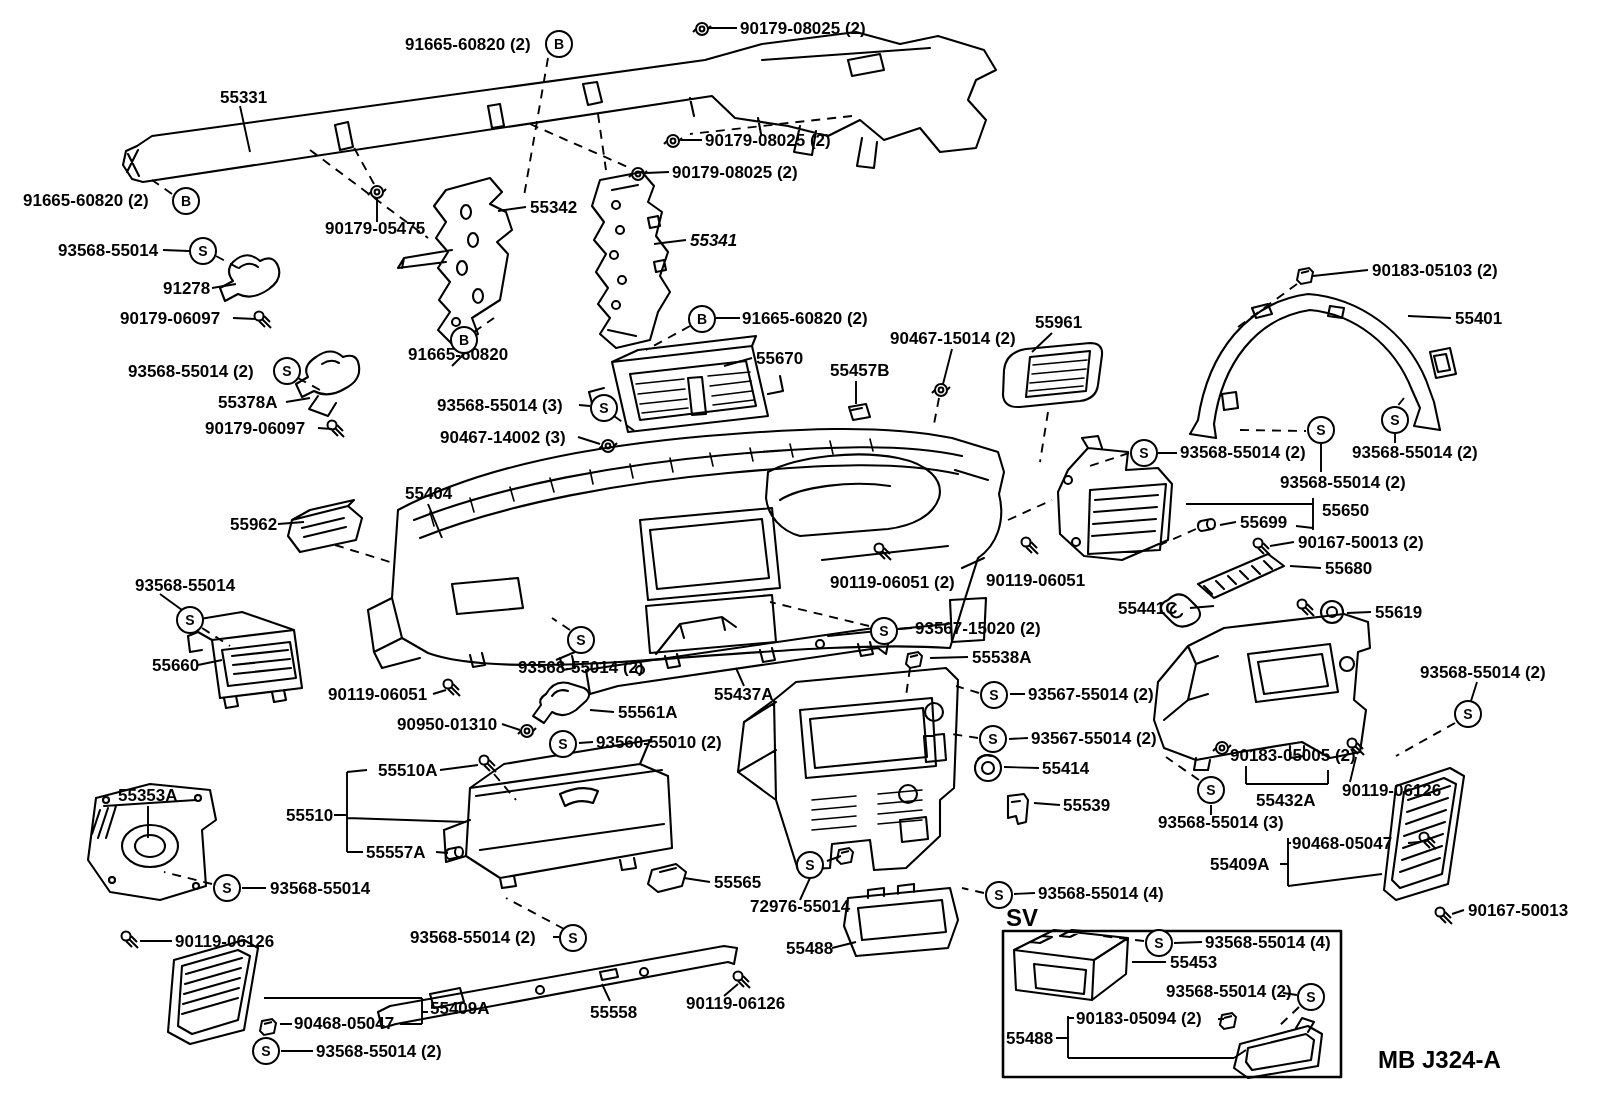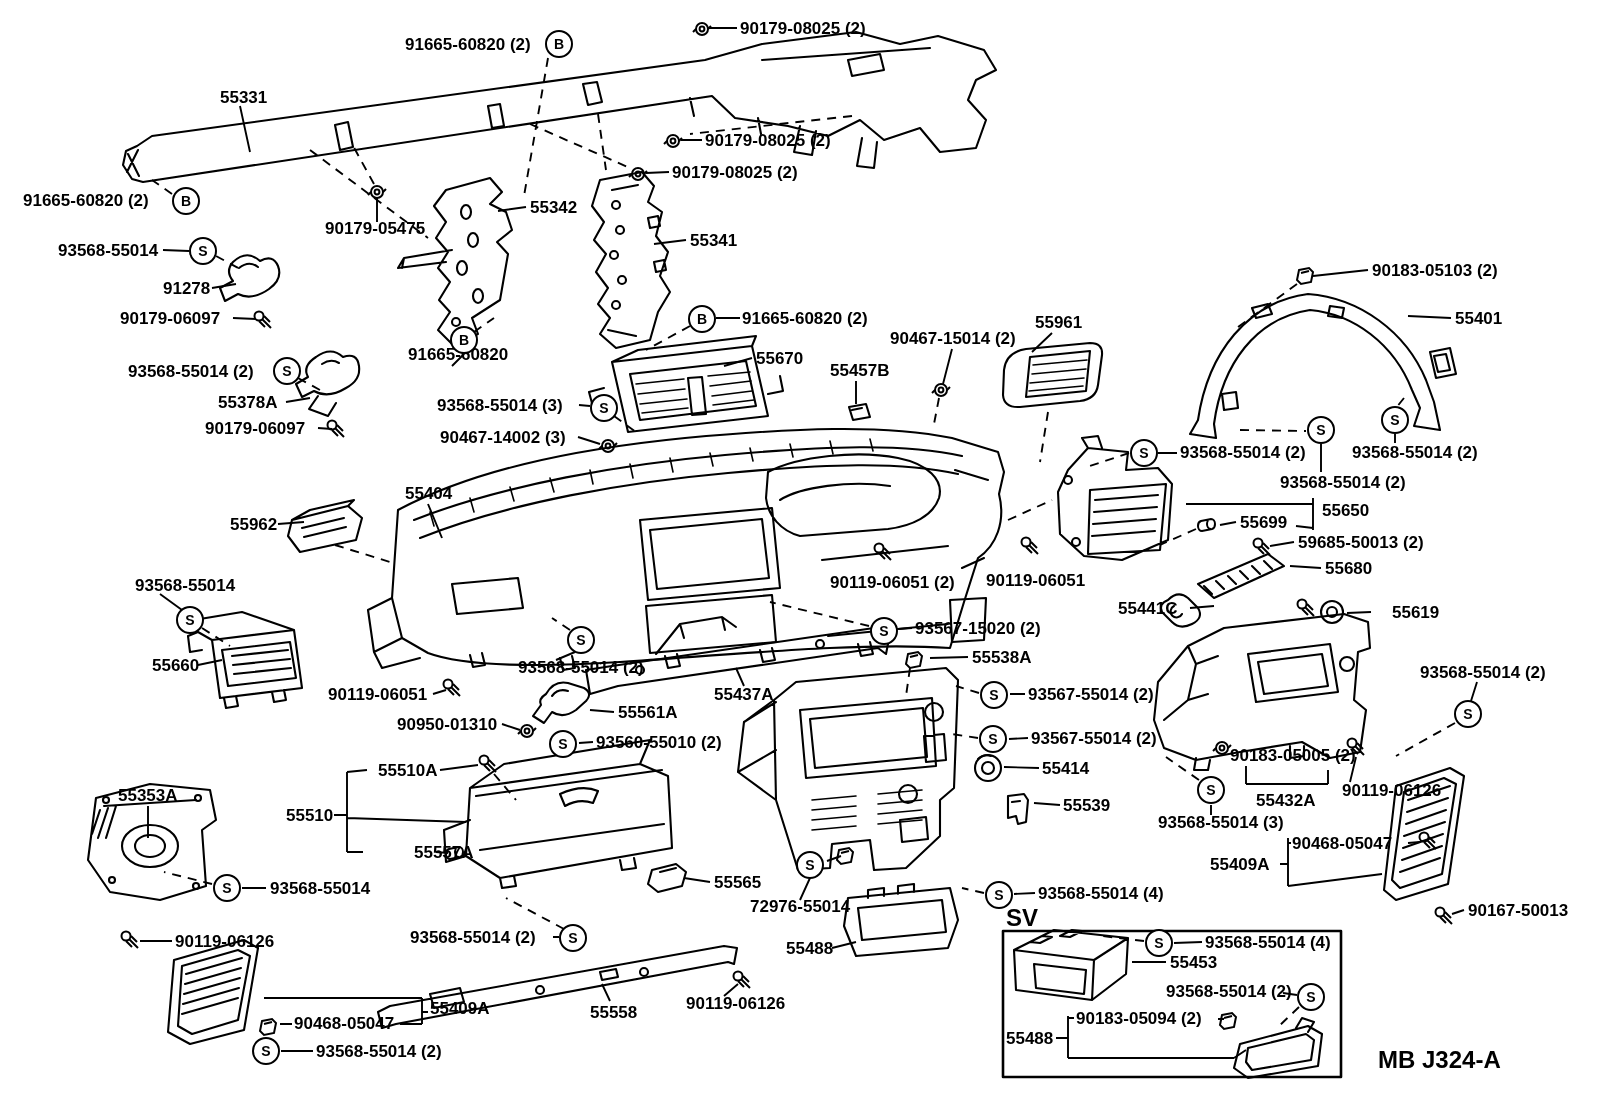--- a/index.html
+++ b/index.html
@@ -178,43 +178,43 @@
       <div class="co" style="left: 405px; top: 44px;">91665-60820 (2)</div>
       <div class="co" style="left: 220px; top: 97px;">55331</div>
       <div class="co" style="left: 705px; top: 140px;">90179-08025 (2)</div>
       <div class="co" style="left: 672px; top: 172px;">90179-08025 (2)</div>
       <div class="co" style="left: 23px; top: 200px;">91665-60820 (2)</div>
       <div class="co" style="left: 58px; top: 250px;">93568-55014</div>
       <div class="co" style="left: 163px; top: 288px;">91278</div>
       <div class="co" style="left: 120px; top: 318px;">90179-06097</div>
       <div class="co" style="left: 325px; top: 228px;">90179-05475</div>
       <div class="co" style="left: 530px; top: 207px;">55342</div>
-      <div class="co" style="left: 690px; top: 240px;">55341</div>
+      <div class="co" style="left: 690px; top: 240px; font-style: italic;">55341</div>
       <div class="co" style="left: 742px; top: 318px;">91665-60820 (2)</div>
       <div class="co" style="left: 408px; top: 354px;">91665-60820</div>
       <div class="co" style="left: 128px; top: 371px;">93568-55014 (2)</div>
       <div class="co" style="left: 218px; top: 402px;">55378A</div>
       <div class="co" style="left: 205px; top: 428px;">90179-06097</div>
       <div class="co" style="left: 756px; top: 358px;">55670</div>
       <div class="co" style="left: 830px; top: 370px;">55457B</div>
       <div class="co" style="left: 437px; top: 405px;">93568-55014 (3)</div>
       <div class="co" style="left: 440px; top: 437px;">90467-14002 (3)</div>
       <div class="co" style="left: 890px; top: 338px;">90467-15014 (2)</div>
       <div class="co" style="left: 1035px; top: 322px;">55961</div>
       <div class="co" style="left: 1372px; top: 270px;">90183-05103 (2)</div>
       <div class="co" style="left: 1455px; top: 318px;">55401</div>
       <div class="co" style="left: 1180px; top: 452px;">93568-55014 (2)</div>
       <div class="co" style="left: 1352px; top: 452px;">93568-55014 (2)</div>
       <div class="co" style="left: 1280px; top: 482px;">93568-55014 (2)</div>
       <div class="co" style="left: 1322px; top: 510px;">55650</div>
       <div class="co" style="left: 1240px; top: 522px;">55699</div>
-      <div class="co" style="left: 1298px; top: 542px;">59685-50013 (2)</div>
+      <div class="co" style="left: 1298px; top: 542px;">90167-50013 (2)</div>
       <div class="co" style="left: 1325px; top: 568px;">55680</div>
       <div class="co" style="left: 1118px; top: 608px;">55441C</div>
-      <div class="co" style="left: 1375px; top: 612px; margin-left: 17px;">55619</div>
+      <div class="co" style="left: 1375px; top: 612px;">55619</div>
       <div class="co" style="left: 405px; top: 493px;">55404</div>
       <div class="co" style="left: 230px; top: 524px;">55962</div>
       <div class="co" style="left: 135px; top: 585px;">93568-55014</div>
       <div class="co" style="left: 152px; top: 665px;">55660</div>
       <div class="co" style="left: 328px; top: 694px;">90119-06051</div>
       <div class="co" style="left: 397px; top: 724px;">90950-01310</div>
       <div class="co" style="left: 518px; top: 667px;">93568-55014 (2)</div>
       <div class="co" style="left: 714px; top: 694px;">55437A</div>
       <div class="co" style="left: 618px; top: 712px;">55561A</div>
       <div class="co" style="left: 596px; top: 742px;">93560-55010 (2)</div>
@@ -230,21 +230,21 @@
       <div class="co" style="left: 1256px; top: 800px;">55432A</div>
       <div class="co" style="left: 1342px; top: 790px;">90119-06126</div>
       <div class="co" style="left: 1420px; top: 672px;">93568-55014 (2)</div>
       <div class="co" style="left: 1158px; top: 822px;">93568-55014 (3)</div>
       <div class="co" style="left: 1292px; top: 843px;">90468-05047</div>
       <div class="co" style="left: 1210px; top: 864px;">55409A</div>
       <div class="co" style="left: 1468px; top: 910px;">90167-50013</div>
       <div class="co" style="left: 118px; top: 795px;">55353A</div>
       <div class="co" style="left: 370px; top: 770px; margin-left: 8px;">55510A</div>
       <div class="co" style="left: 286px; top: 815px;">55510</div>
-      <div class="co" style="left: 366px; top: 852px; margin-left: 48px;">55557A</div>
+      <div class="co" style="left: 366px; top: 852px;">55557A</div>
       <div class="co" style="left: 270px; top: 888px;">93568-55014</div>
       <div class="co" style="left: 175px; top: 941px;">90119-06126</div>
       <div class="co" style="left: 410px; top: 937px;">93568-55014 (2)</div>
       <div class="co" style="left: 714px; top: 882px;">55565</div>
       <div class="co" style="left: 750px; top: 906px;">72976-55014</div>
       <div class="co" style="left: 786px; top: 948px;">55488</div>
       <div class="co" style="left: 430px; top: 1008px;">55409A</div>
       <div class="co" style="left: 294px; top: 1023px;">90468-05047</div>
       <div class="co" style="left: 316px; top: 1051px;">93568-55014 (2)</div>
       <div class="co" style="left: 590px; top: 1012px;">55558</div>

